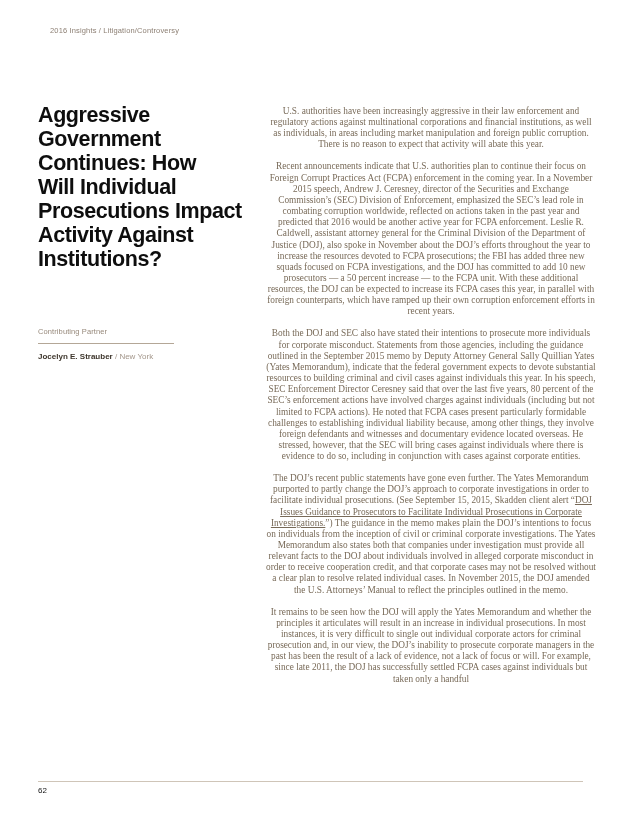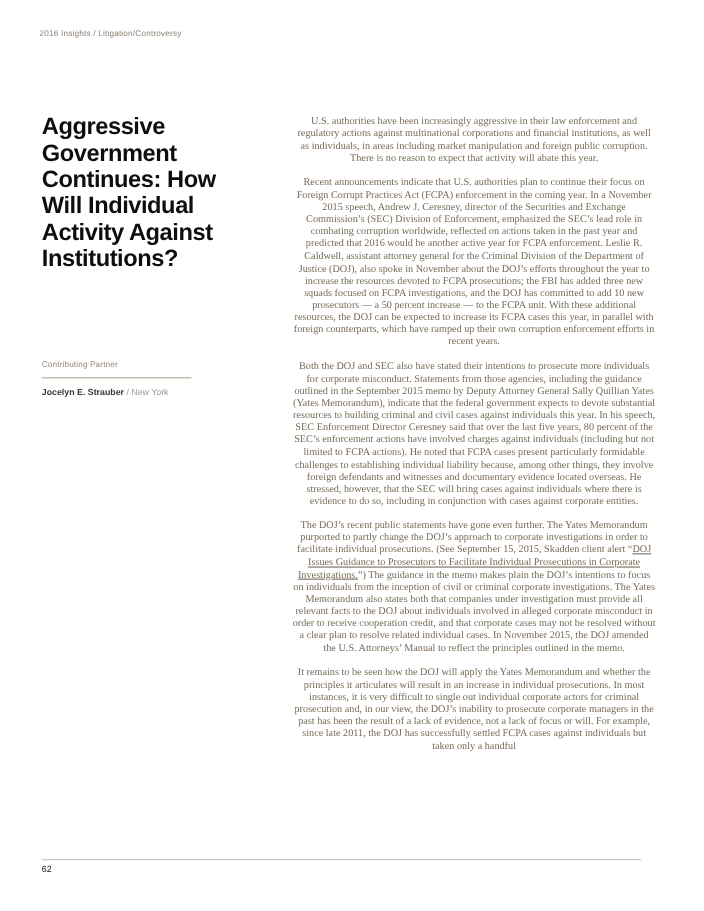--- a/index.html
+++ b/index.html
@@ -6,21 +6,21 @@
   .page {
     position: relative;
     width: 640px;
     height: 828px;
     background: #ffffff;
     margin: 0 auto;
     overflow: hidden;
   }
   .eyebrow {
     position: absolute;
-    left: 36px;
+    left: 50px;
     top: 26px;
     font-family: "Liberation Sans", sans-serif;
     font-size: 7.5px;
     letter-spacing: 0.15px;
     color: #8c7f73;
   }
   .title {
     position: absolute;
     left: 38px;
     top: 103px;
@@ -101,20 +101,21 @@
 
 <div class="page">
 
   <div class="eyebrow">2016 Insights / Litigation/Controversy</div>
 
   <div class="title">
     <div>Aggressive</div>
     <div>Government</div>
     <div>Continues: How</div>
     <div>Will Individual</div>
+    <div>Prosecutions Impact</div>
     <div>Activity Against</div>
     <div>Institutions?</div>
   </div>
 
   <div class="contributors">
 
     <div class="contrib-section">
       <div class="role-label">Contributing Partner</div>
       <div class="rule"></div>
       <div class="person">

